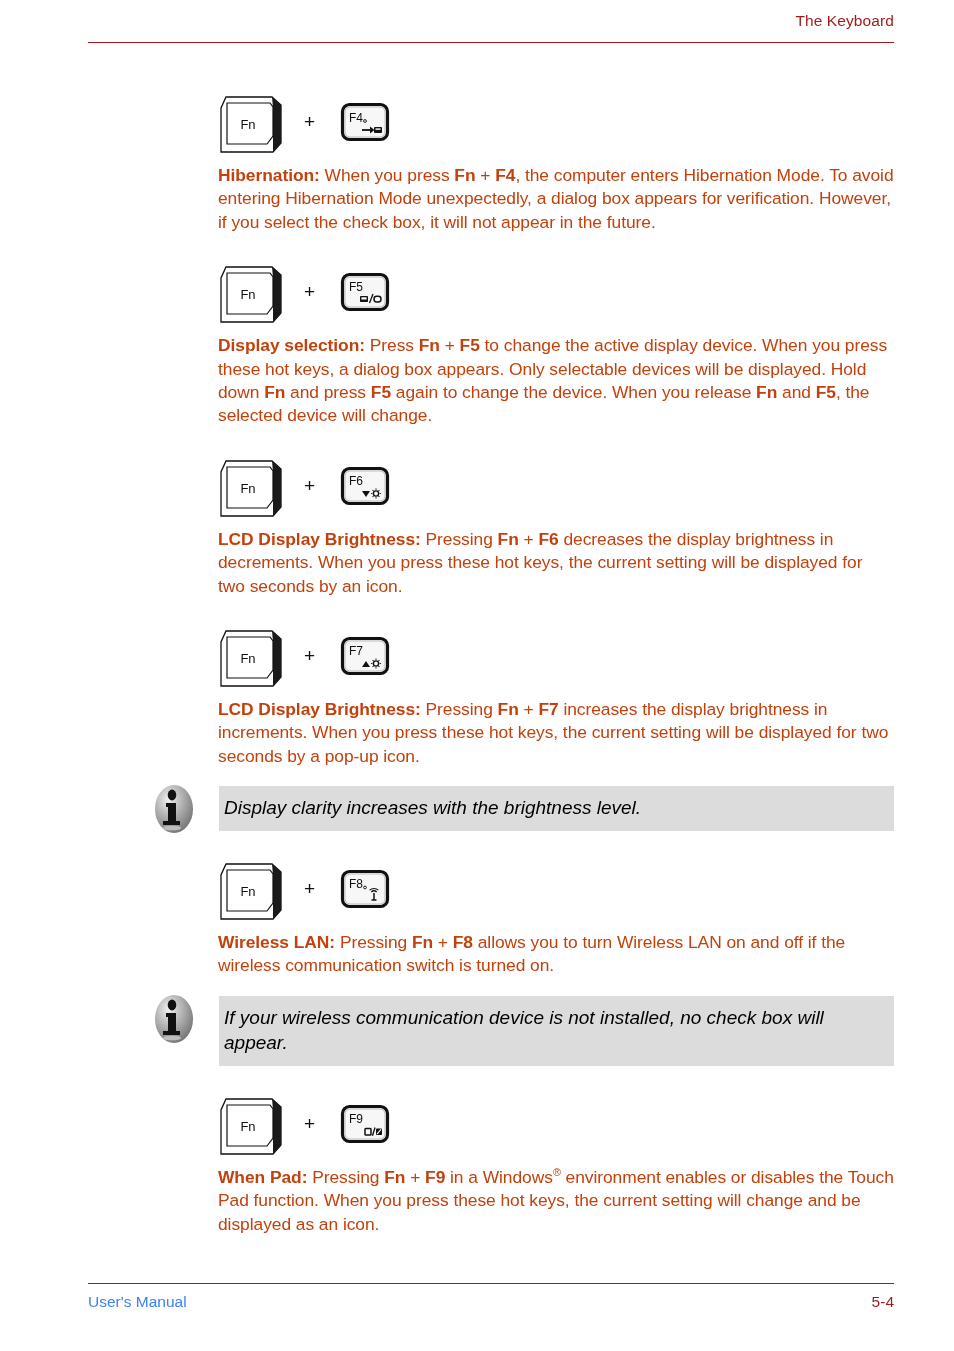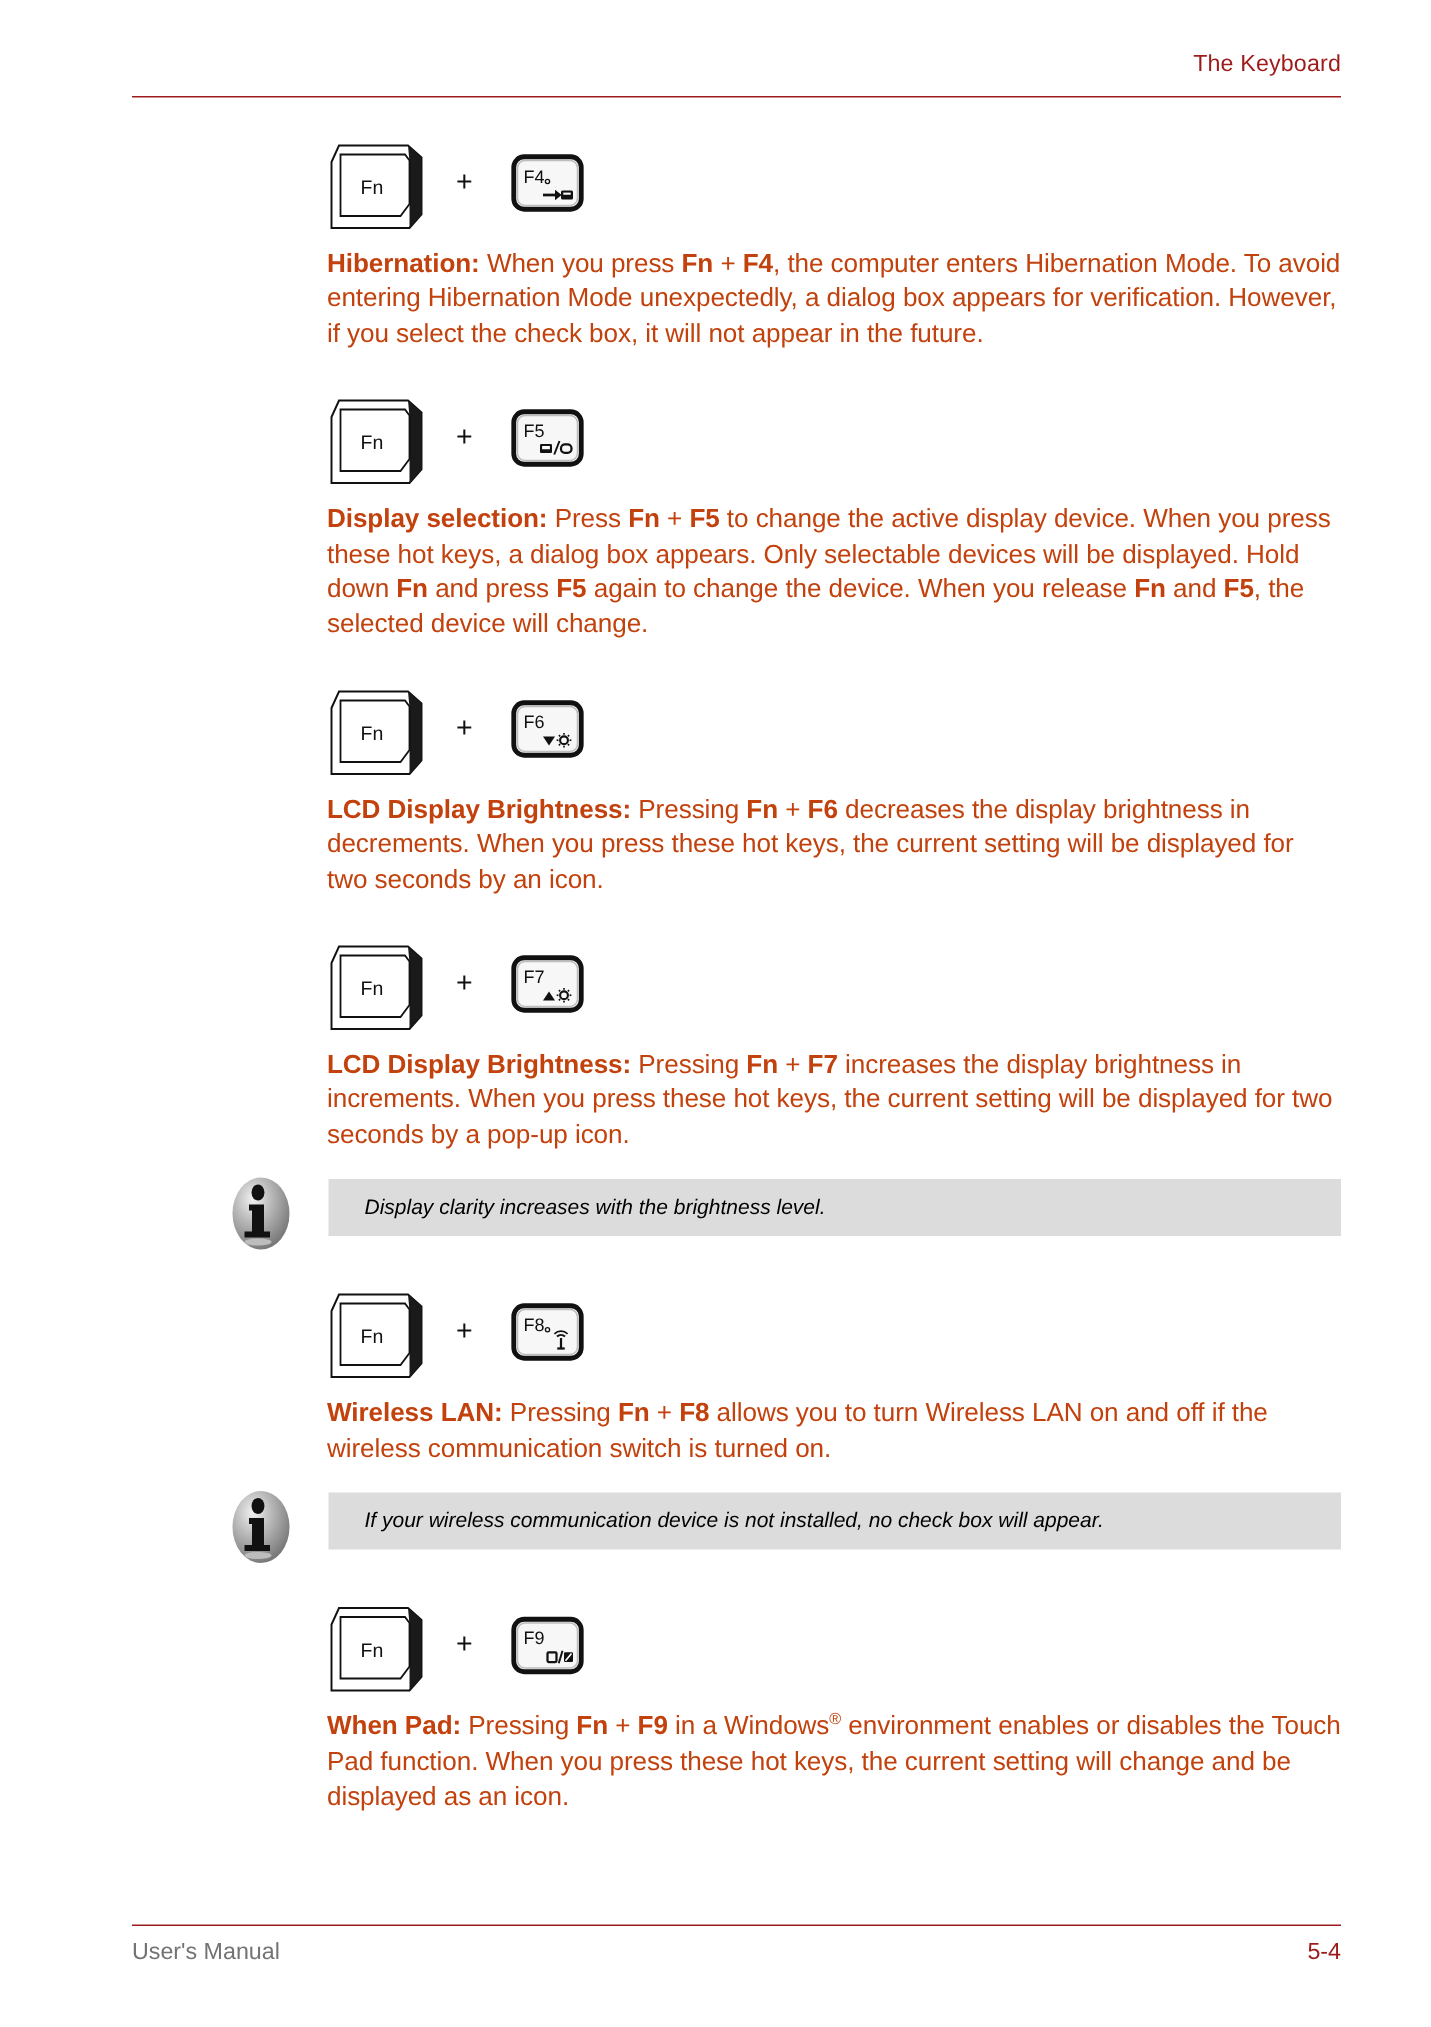--- a/index.html
+++ b/index.html
@@ -13,21 +13,21 @@
     position: relative;
     font-family: "Liberation Sans", sans-serif;
     color: #000000;
     overflow: hidden;
   }
 
   
   .page-header {
     position: absolute;
     left: 88px;
-    top: 34px;
+    top: 12px;
     width: 806px;
     height: 36px;
   }
   .page-header .header-title {
     position: absolute;
     right: 0;
     top: 0;
     font-size: 15.5px;
     color: #9e1b1b;
     letter-spacing: 0.1px;
@@ -53,21 +53,21 @@
     left: 0;
     right: 0;
     top: 0;
     border-top: 1.4px solid #9e1b1b;
   }
   .page-footer .footer-left {
     position: absolute;
     left: 0;
     top: 10px;
     font-size: 15.5px;
-    color: #737373;
+    color: #3b82f6;
   }
   .page-footer .footer-right {
     position: absolute;
     right: 0;
     top: 10px;
     font-size: 15.5px;
     color: #9e1b1b;
   }
 
   
@@ -139,23 +139,23 @@
     position: absolute;
     left: 0;
     top: -4px;
     width: 52px;
     height: 54px;
   }
   .note-body {
     margin-left: 71px;
     width: 675px;
     background: #dcdcdc;
-    padding: 9px 12px 10px 24px;
+    padding: 9px 12px 10px 5px;
     box-sizing: border-box;
-    font-size: 14px;
+    font-size: 19px;
     line-height: 1.35;
     font-style: italic;
     color: #000;
   }
 </style>
 </head>
 <body>
 
 <div class="page-header">
   <div class="header-title">The Keyboard</div>

